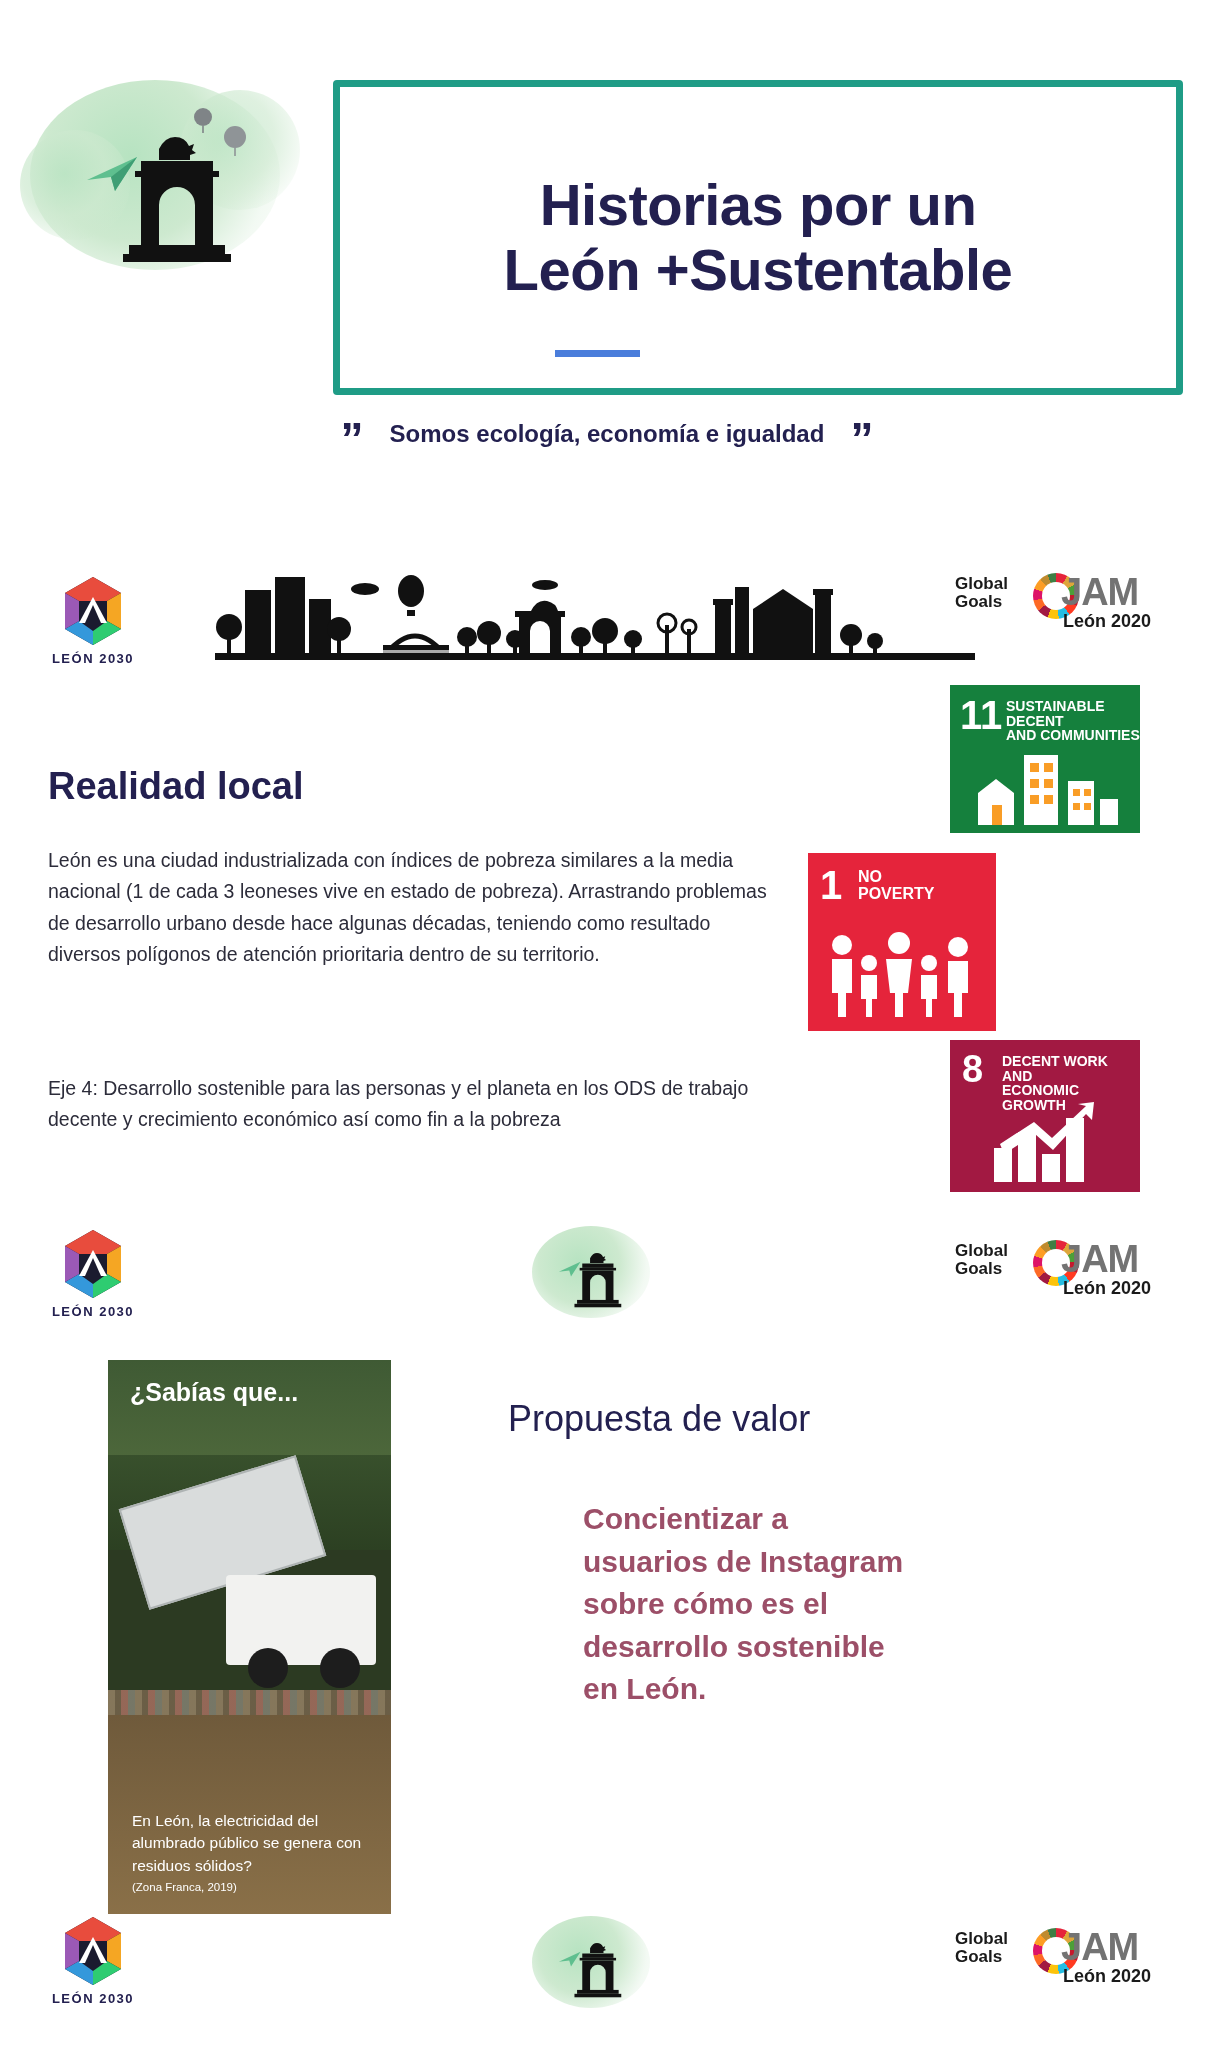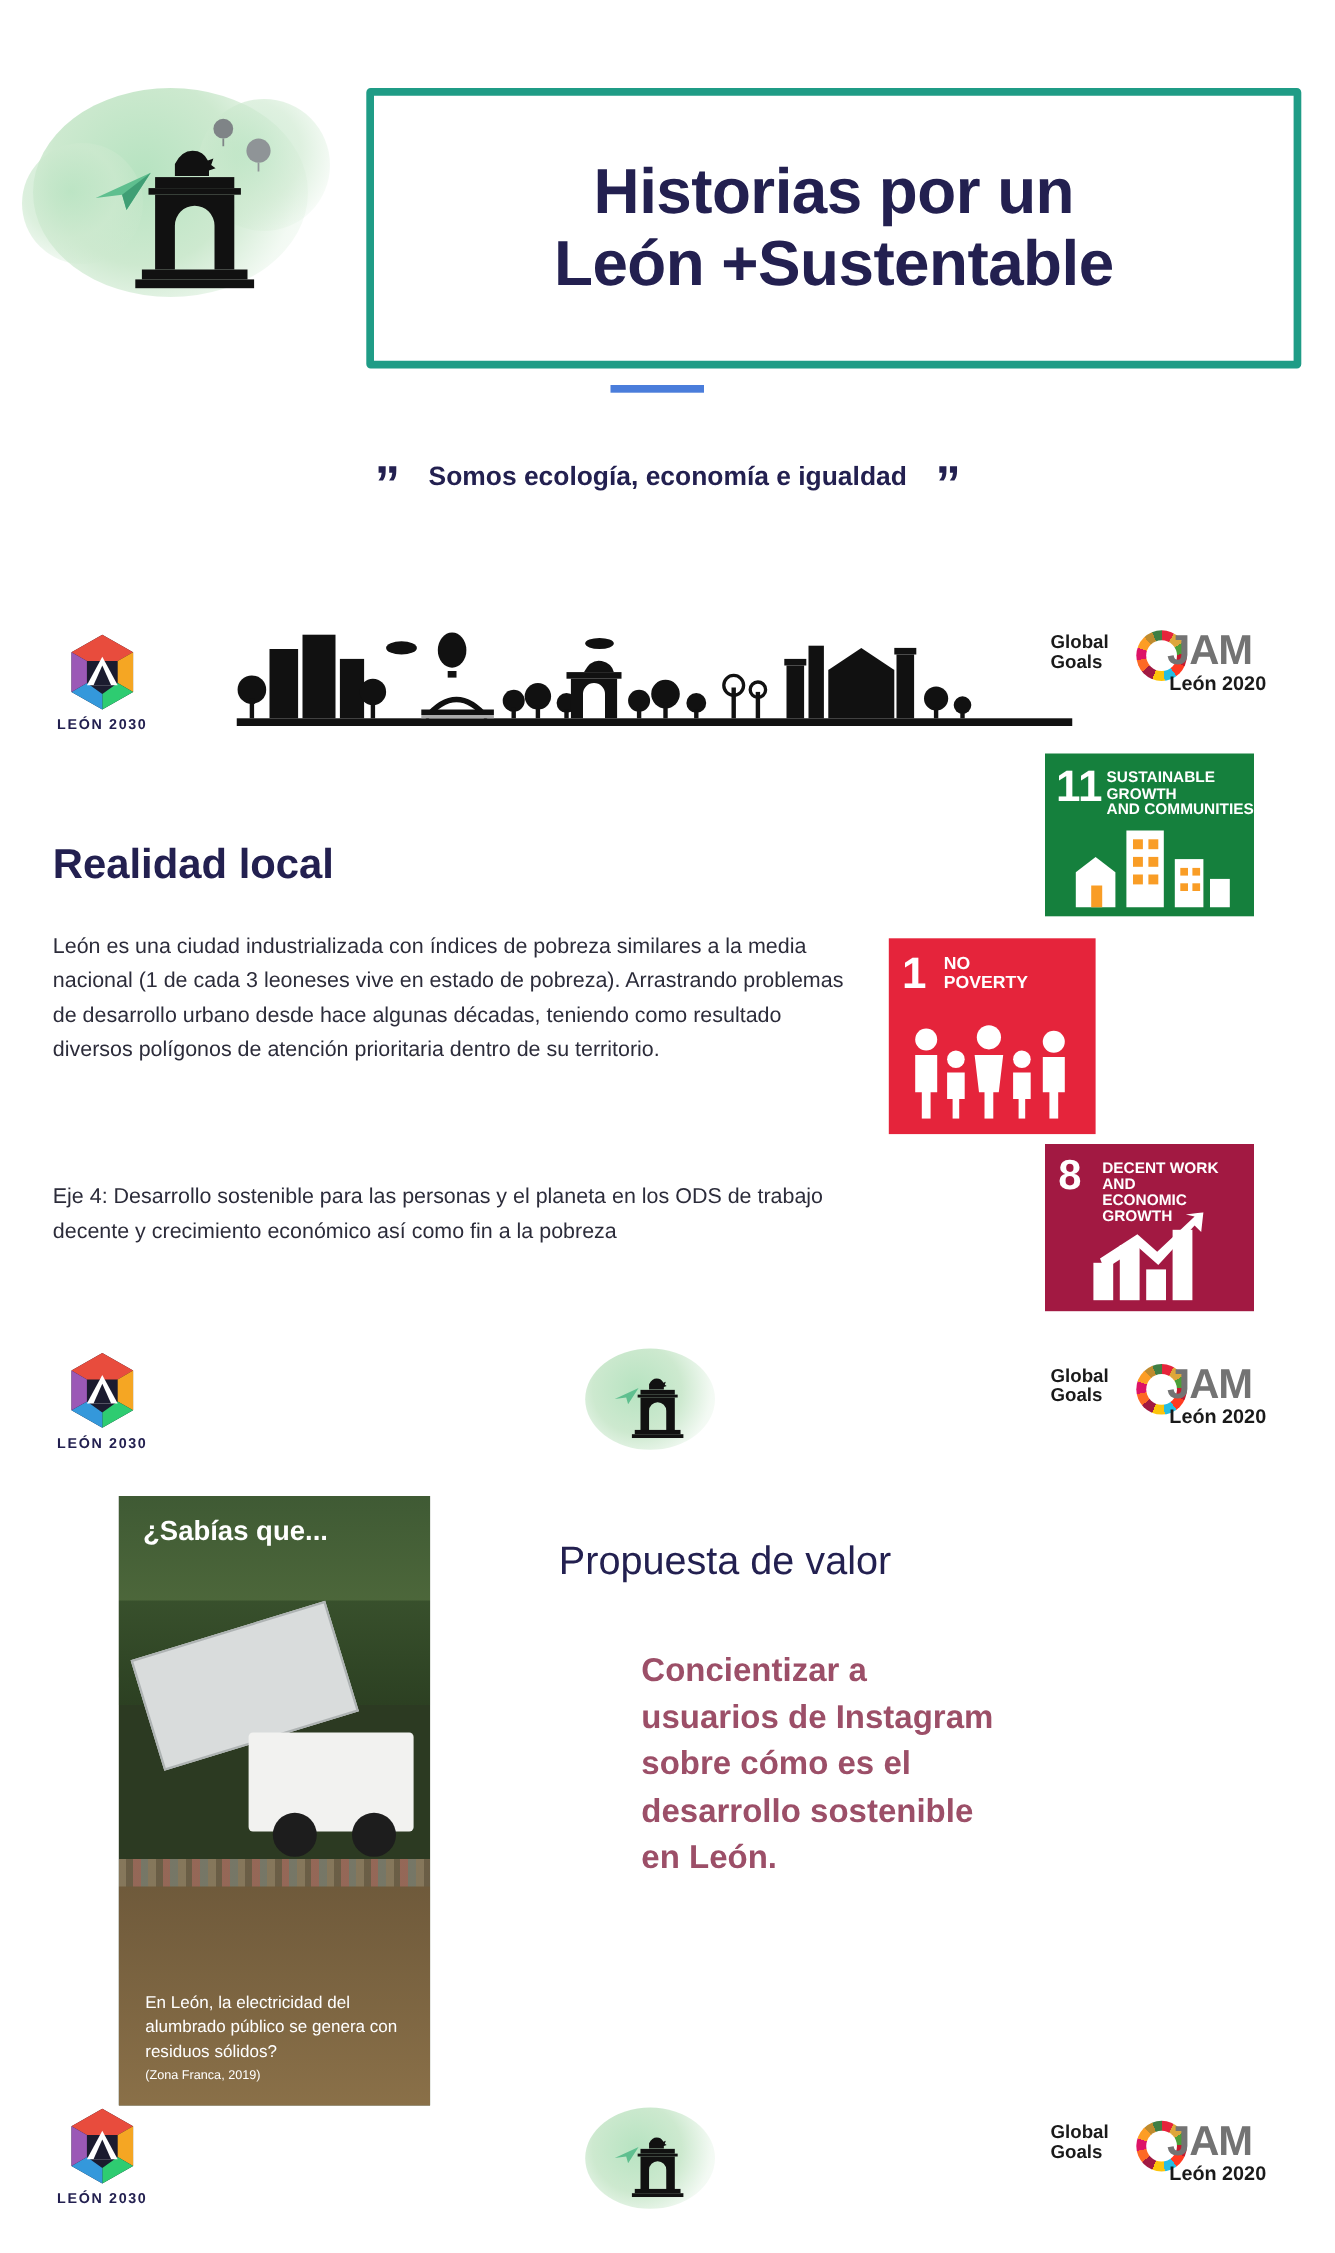--- a/index.html
+++ b/index.html
@@ -18,21 +18,21 @@
   }
 
   
   .header-wrap {
     position: absolute;
     top: 70px; left: 0; width: 1214px; height: 280px;
   }
   .title-box {
     position: absolute;
     left: 333px; top: 10px;
-    width: 850px; height: 255px;
+    width: 850px; height: 315px;
     border: 7px solid #1f9c86;
     border-radius: 4px;
     background: #ffffff;
     display: flex;
     flex-direction: column;
     align-items: center;
     justify-content: center;
   }
   .title-line {
     font-size: 58px;
@@ -327,21 +327,21 @@
 
   <h2 class="h2" style="left:48px; top:750px;margin-top:15px;">Realidad local</h2>
 
   <p class="body-p" style="left:48px; top:825px;">León es una ciudad industrializada con índices de pobreza similares a la media nacional (1 de cada 3 leoneses vive en estado de pobreza). Arrastrando problemas de desarrollo urbano desde hace algunas décadas, teniendo como resultado diversos polígonos de atención prioritaria dentro de su territorio.</p>
 
   <p class="body-p" style="left:48px; top:1053px;">Eje 4: Desarrollo sostenible para las personas y el planeta en los ODS de trabajo decente y crecimiento económico así como fin a la pobreza</p>
 
   <div class="sdg" style="left:950px; top:685px; width:190px; height:148px; background:#15803d;">
     <div class="num" style="left:10px; top:10px; font-size:40px;">11</div>
     <div class="lbl" style="left:56px; top:14px; font-size:14px;">
-      <span>SUSTAINABLE GROWTH</span><br>
+      <span>SUSTAINABLE DECENT</span><br>
       <span>AND COMMUNITIES</span>
     </div>
     <svg style="position:absolute; left:22px; top:62px;" width="150" height="78" viewBox="0 0 150 78">
       <path d="M6 78 V46 L24 32 L42 46 V78 Z" fill="#fff"></path>
       <rect x="20" y="58" width="10" height="20" fill="#f99d26"></rect>
       <rect x="52" y="8" width="34" height="70" fill="#fff"></rect>
       <rect x="58" y="16" width="9" height="9" fill="#f99d26"></rect>
       <rect x="72" y="16" width="9" height="9" fill="#f99d26"></rect>
       <rect x="58" y="32" width="9" height="9" fill="#f99d26"></rect>
       <rect x="72" y="32" width="9" height="9" fill="#f99d26"></rect>

